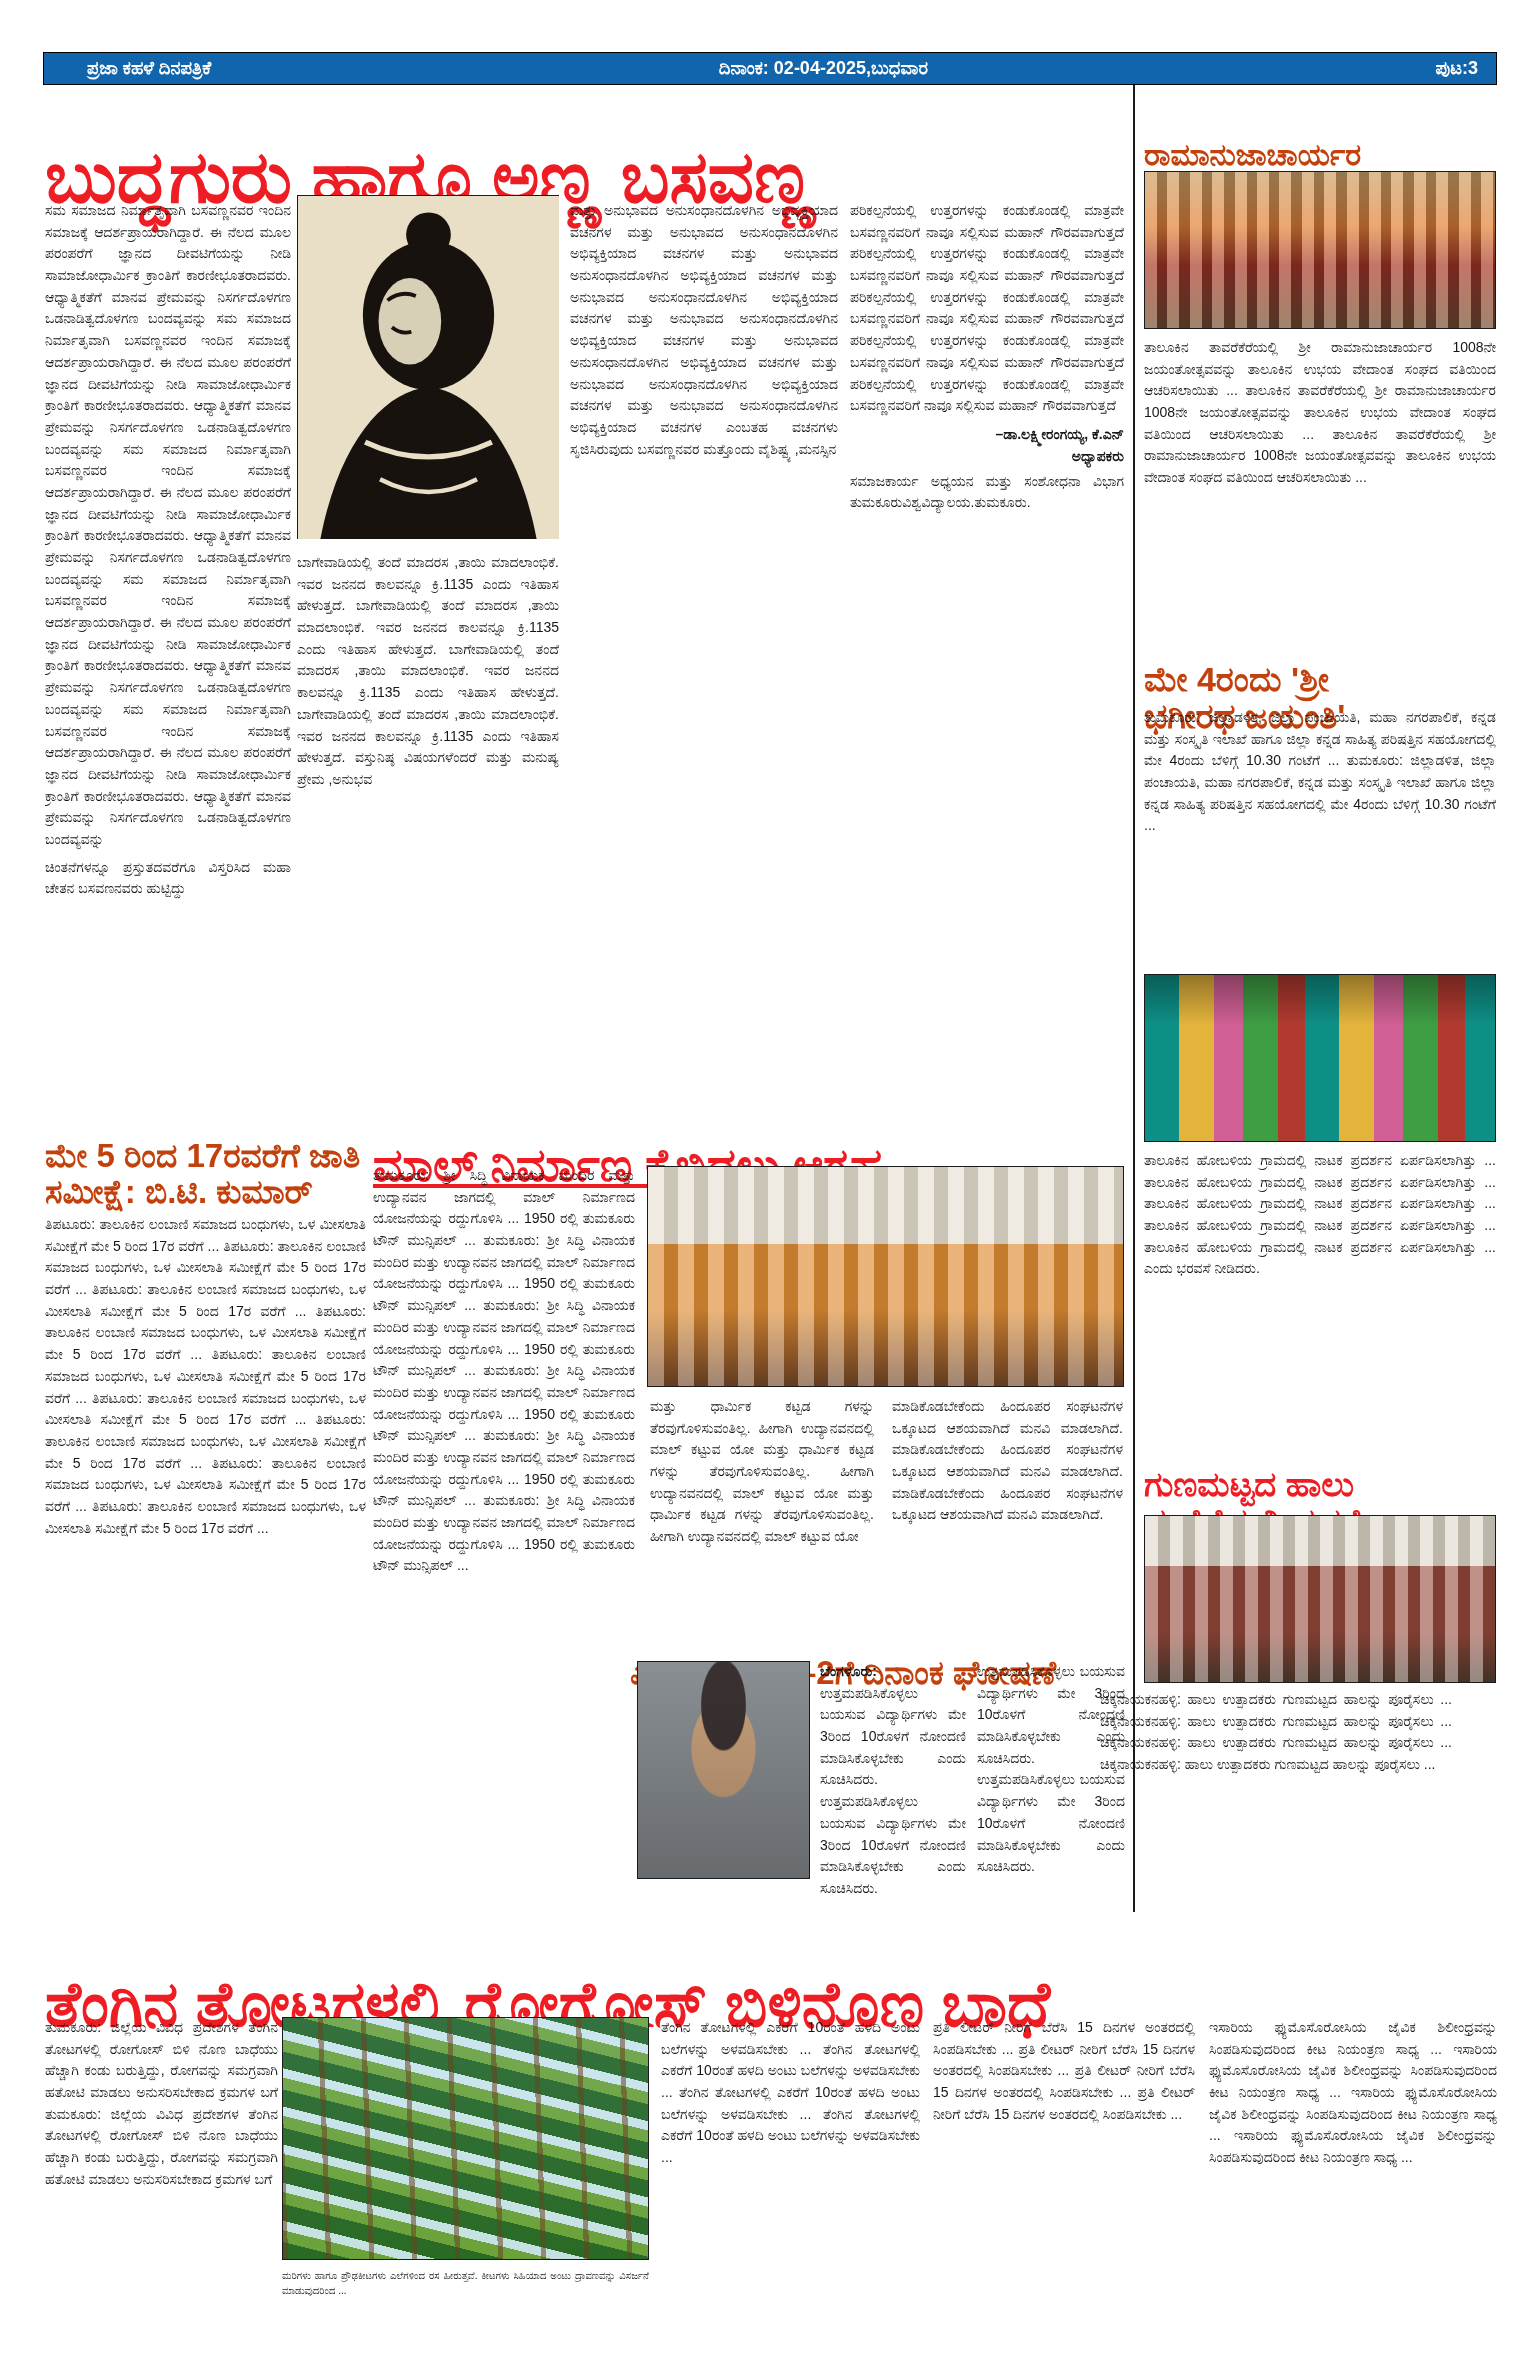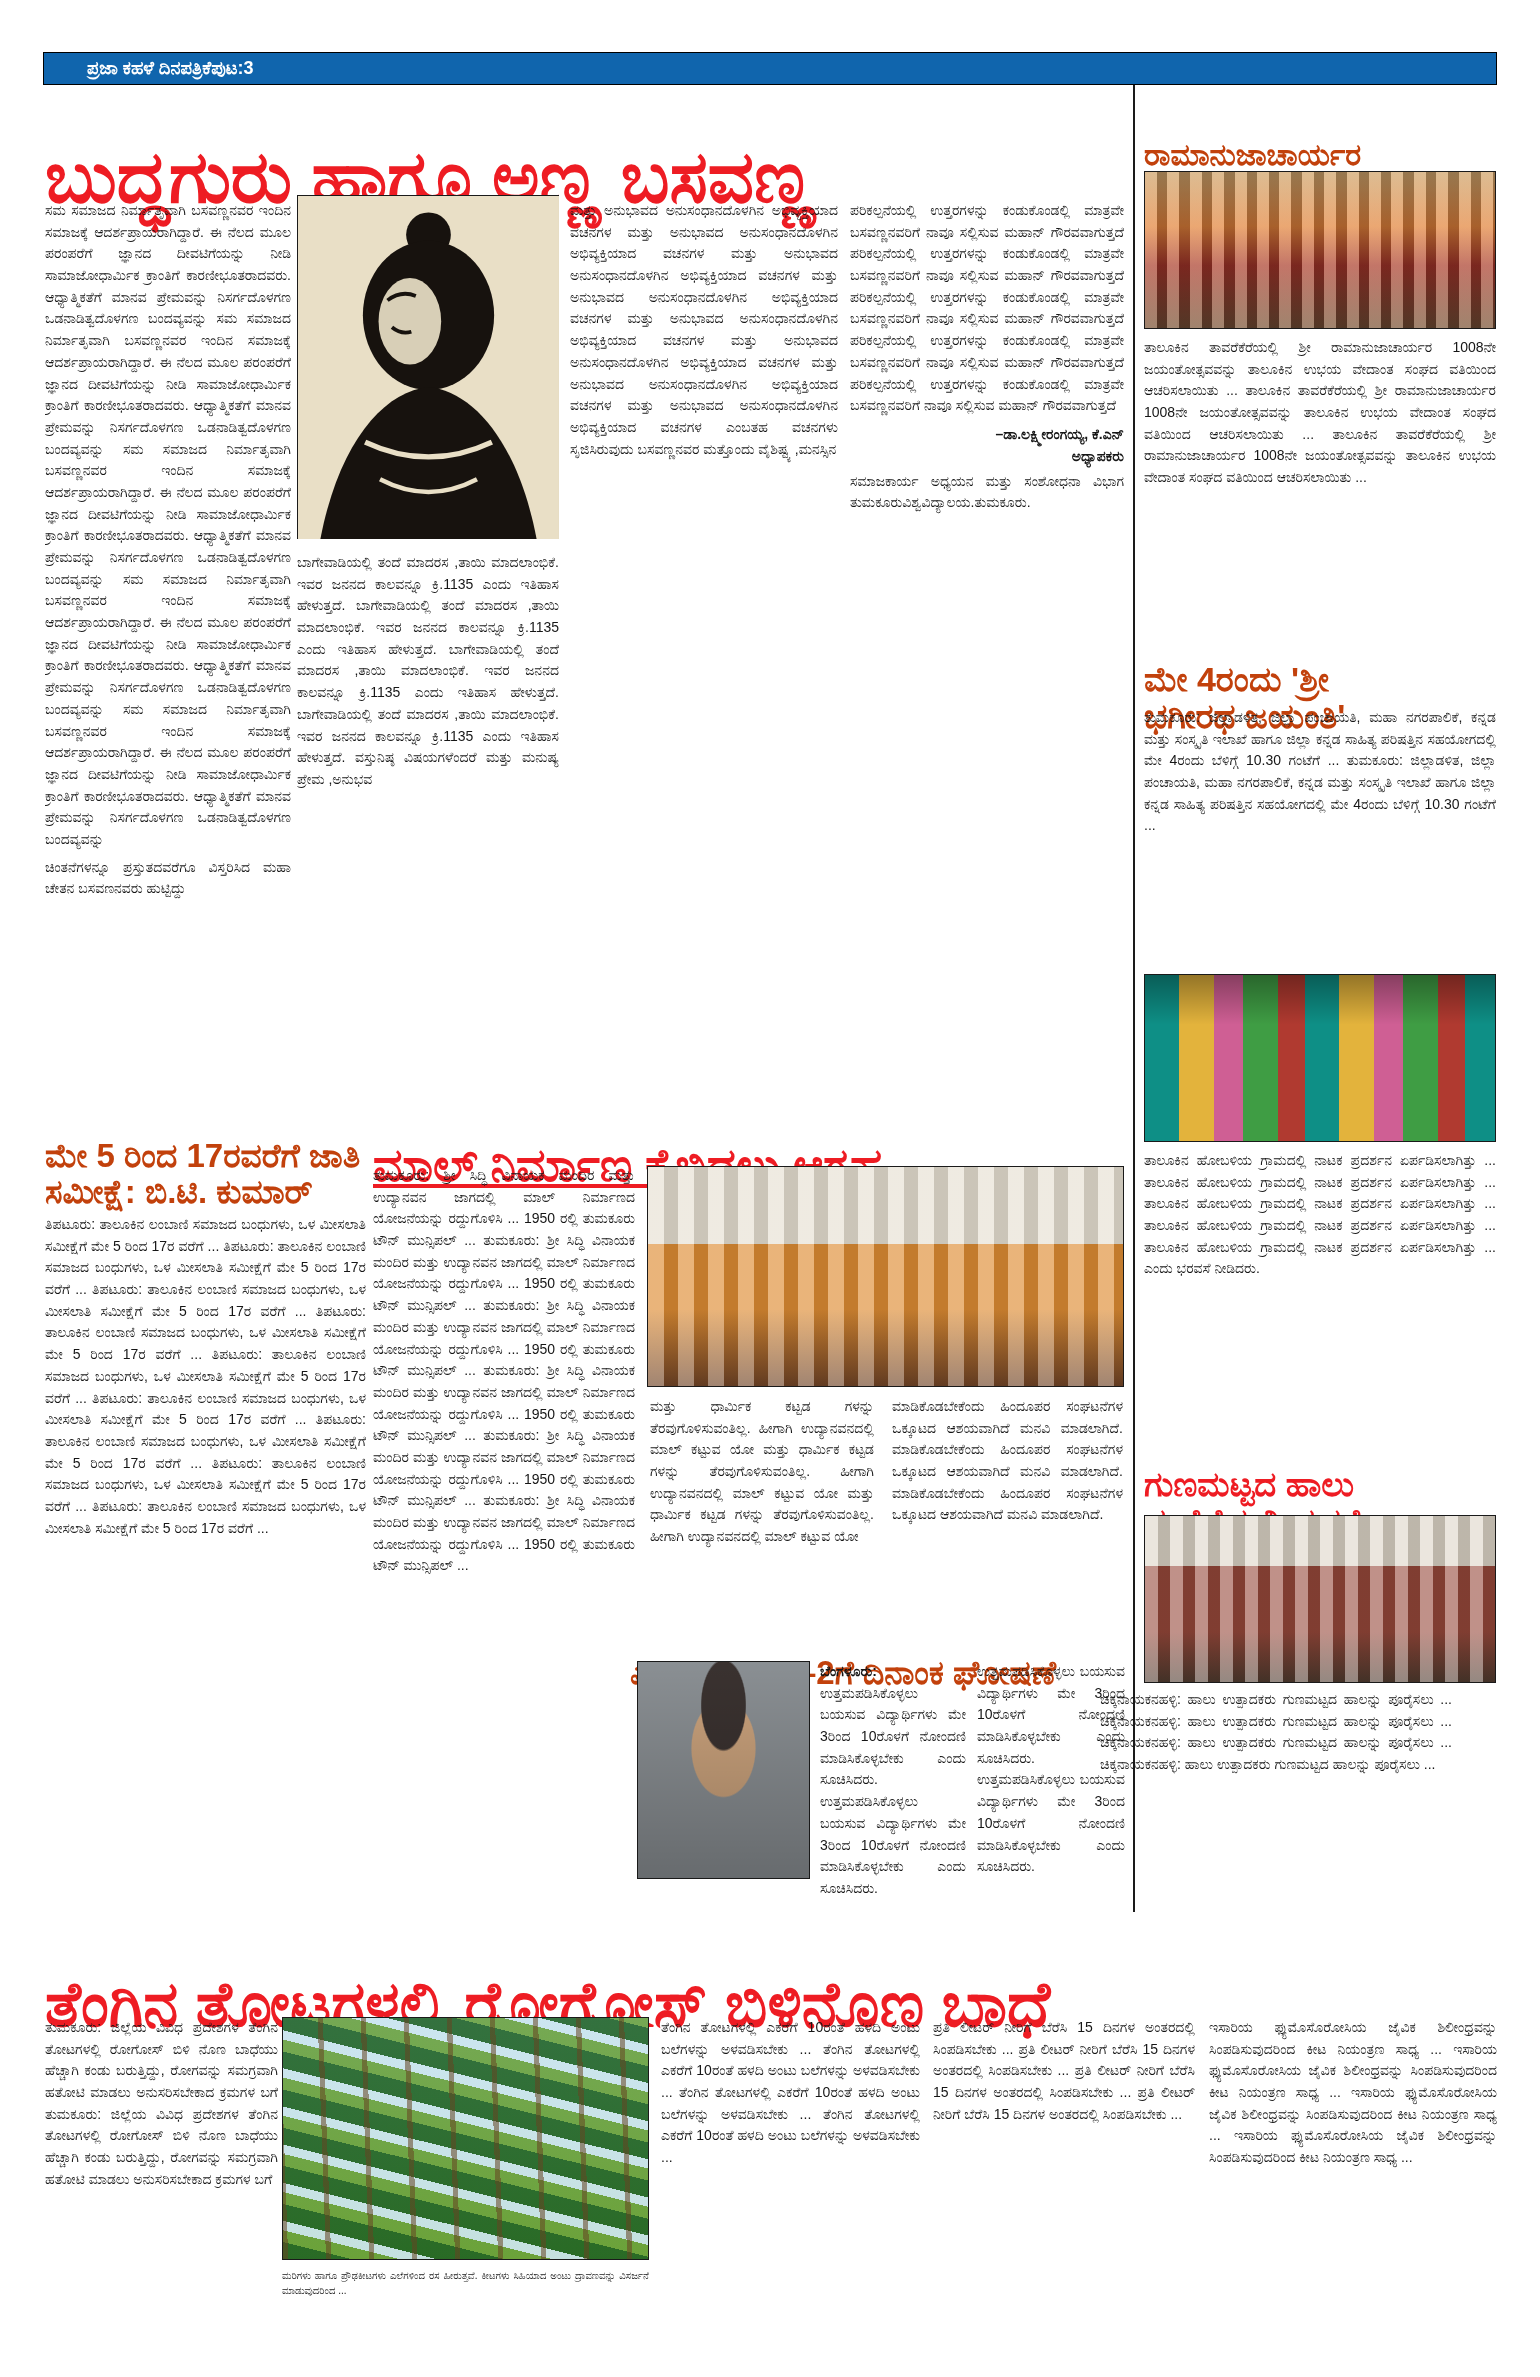--- a/index.html
+++ b/index.html
@@ -66,20 +66,21 @@
       repeating-linear-gradient(88deg, rgba(101,67,33,.55) 0 5.2px, rgba(0,0,0,0) 5.2px 43px),
       repeating-linear-gradient(14deg, rgba(27,94,32,.85) 0 16.4px, rgba(104,159,56,.85) 16.4px 28px, rgba(205,230,240,.9) 28px 37px),
       linear-gradient(#bfe0ef,#7cb342);
   }
 </style>
 </head>
 <body>
 
 <div class="abs masthead" style="left:43px;top:52px;width:1454px;height:33px;">
   <span class="left">ಪ್ರಜಾ ಕಹಳೆ ದಿನಪತ್ರಿಕೆ</span>
+  <span class="mid">ದಿನಾಂಕ: 02-04-2025,ಬುಧವಾರ</span>
   <span class="right">ಪುಟ:3</span>
 </div>
 
 <div class="abs hl hl-red" style="left:45px;top:91px;width:1081px;height:112px;font-size:72px;">ಬುದ್ಧಗುರು ಹಾಗೂ ಅಣ್ಣ ಬಸವಣ್ಣ</div>
 
 <div class="abs photo" style="left:297px;top:195px;width:262px;height:344px;background:#e9dfc6;">
   <svg width="261" height="343" viewBox="0 0 350 460">
     <rect x="0" y="0" width="350" height="460" fill="#e9dfc6"></rect>
     <circle cx="175" cy="52" r="30" fill="#17120e"></circle>
     <ellipse cx="175" cy="160" rx="88" ry="100" fill="#17120e"></ellipse>

